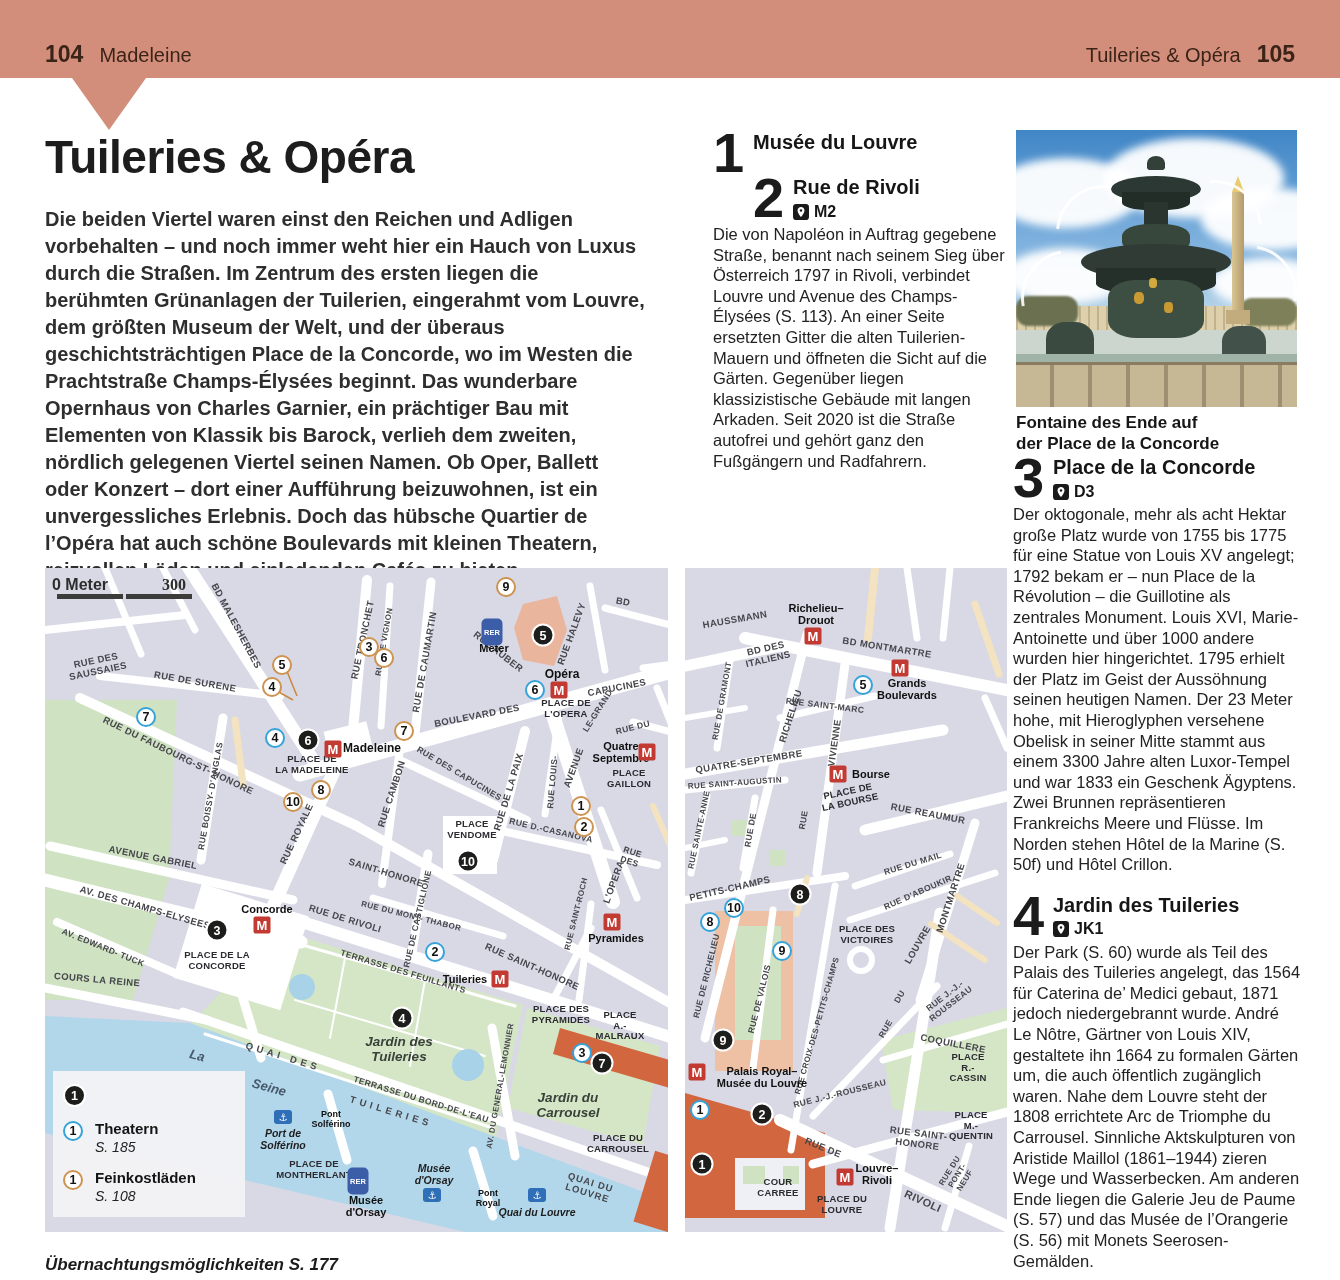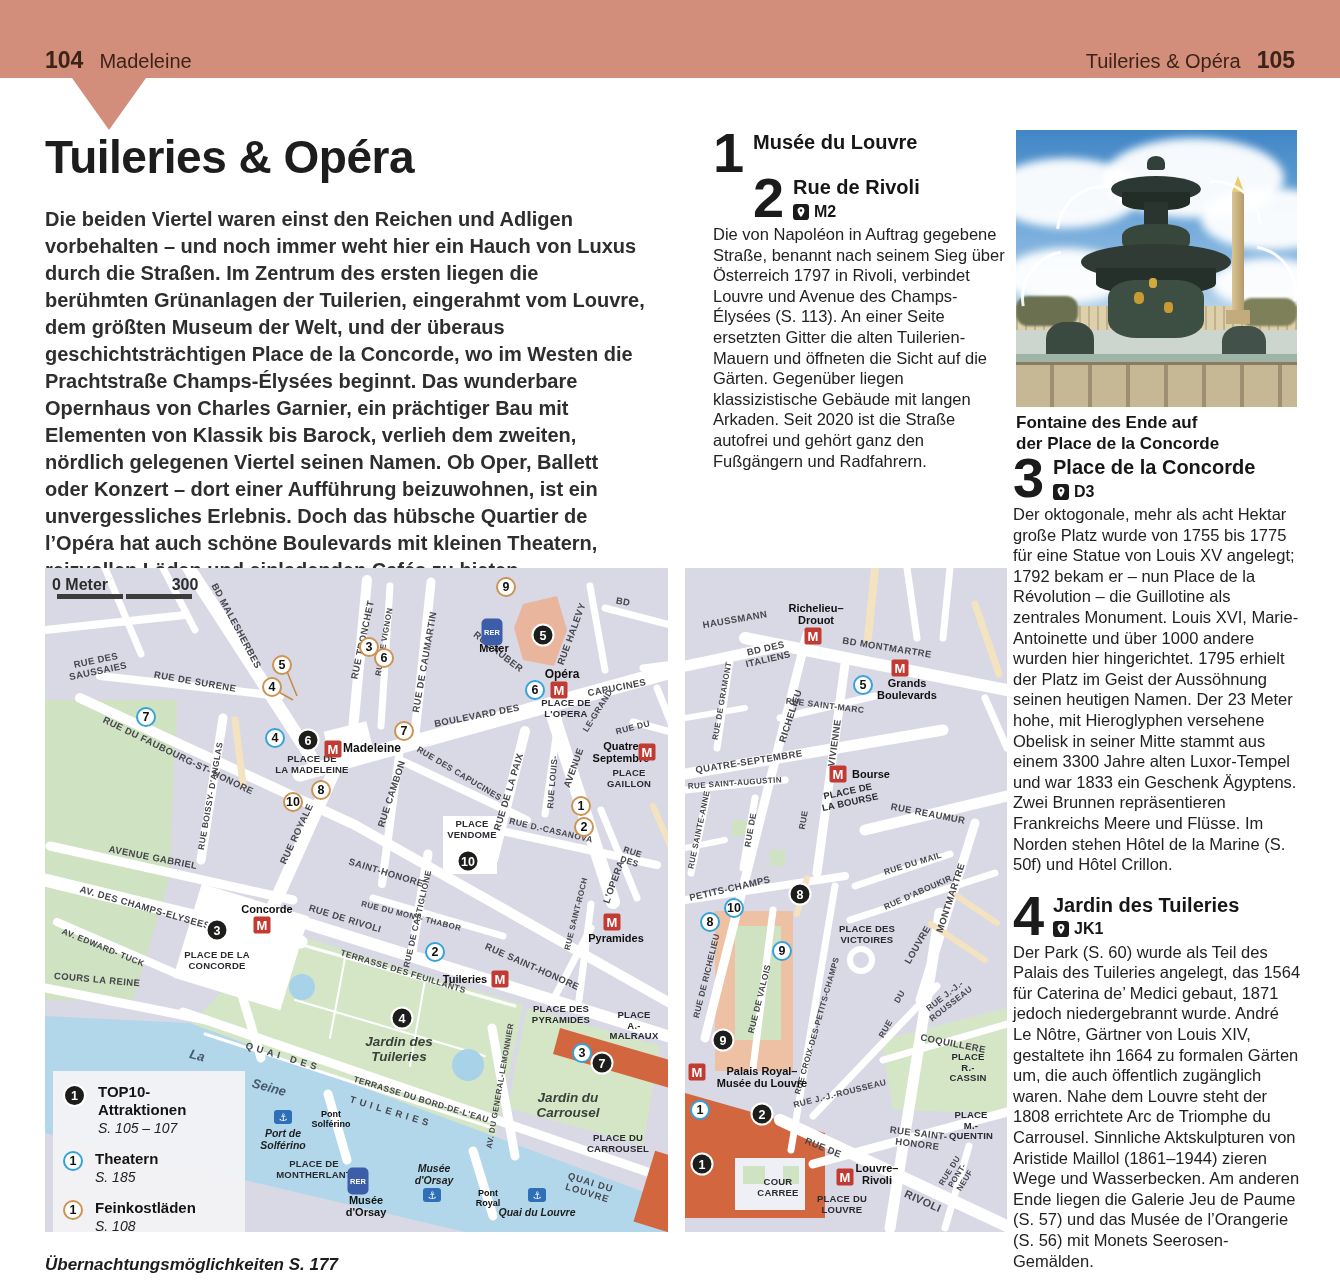--- a/index.html
+++ b/index.html
@@ -1,20 +1,20 @@
 <!DOCTYPE html>
 <html><head>
 <meta charset="utf-8">
 <style>
   html,body{margin:0;padding:0;}
   body{width:1340px;height:1280px;position:relative;background:#fff;overflow:hidden;
        font-family:"Liberation Sans","DejaVu Sans",sans-serif;color:#222;}
   
   .page-header{position:absolute;left:0;top:0;width:1340px;height:78px;background:#d28e7b;
-       display:flex;justify-content:space-between;align-items:flex-end;padding:0 45px 4px 45px;box-sizing:border-box;}
+       display:flex;justify-content:space-between;align-items:flex-end;padding:0 45px 10px 45px;box-sizing:border-box;}
   .hdr-group{display:flex;align-items:baseline;gap:16px;color:#3c2317;}
   .hdr-num{font-weight:bold;font-size:23px;}
   .hdr-sec{font-size:20px;}
   .hdr-pointer{position:absolute;left:72px;top:78px;width:0;height:0;
        border-left:37px solid transparent;border-right:37px solid transparent;border-top:52px solid #d28e7b;}
   
   .title{position:absolute;left:45px;top:130px;font-size:46px;font-weight:800;letter-spacing:-0.5px;color:#1d1d1d;margin:0;}
   .intro{position:absolute;left:45px;top:206px;width:600px;font-size:20px;line-height:27px;font-weight:bold;color:#2e2e2e;margin:0;}
   
   .col2{position:absolute;left:713px;top:130px;width:292px;}
@@ -242,21 +242,21 @@
     <circle cx="257" cy="419" r="13" fill="#a8d2e8"></circle>
     <circle cx="423" cy="497" r="16" fill="#a8d2e8"></circle>
 
     <path d="M241,101 L252,128 M232,123 L248,132" stroke="#c98a43" stroke-width="1.6" fill="none"></path>
 
     <rect x="12" y="26" width="66" height="5" fill="#3c3c3b"></rect>
     <rect x="81" y="26" width="66" height="5" fill="#3c3c3b"></rect>
   </svg>
   <div class="overlay" id="map-left-overlay">
       <span class="ml sc" style="left: 35px; top: 17px; transform: translate(-50%, -50%);">0 Meter</span>
-      <span class="ml sc" style="left: 140px; top: 17px; transform: translate(-50%, -50%);">300</span>
+      <span class="ml sc" style="left: 129px; top: 17px; transform: translate(-50%, -50%); font-family: Liberation Serif, serif;">300</span>
       <span class="ml st" style="left: 191px; top: 58px; transform: translate(-50%, -50%) rotate(62deg);">BD MALESHERBES</span>
       <span class="ml st" style="left: 52px; top: 98px; transform: translate(-50%, -50%) rotate(-12deg);">RUE DES
 SAUSSAIES</span>
       <span class="ml st" style="left: 150px; top: 114px; transform: translate(-50%, -50%) rotate(10deg);">RUE DE SURENE</span>
       <span class="ml st" style="left: 133px; top: 188px; transform: translate(-50%, -50%) rotate(26deg);">RUE DU FAUBOURG-ST- HONORE</span>
       <span class="ml st" style="left: 166px; top: 228px; transform: translate(-50%, -50%) rotate(-80deg); font-size: 8.5px;">RUE BOISSY- D'ANGLAS</span>
       <span class="ml st" style="left: 252px; top: 266px; transform: translate(-50%, -50%) rotate(-65deg);">RUE ROYALE</span>
       <span class="ml st" style="left: 108px; top: 290px; transform: translate(-50%, -50%) rotate(11deg);">AVENUE GABRIEL</span>
       <span class="ml st" style="left: 100px; top: 340px; transform: translate(-50%, -50%) rotate(16deg);">AV. DES CHAMPS-ELYSEES</span>
       <span class="ml st" style="left: 58px; top: 380px; transform: translate(-50%, -50%) rotate(22deg); font-size: 8.5px;">AV. EDWARD- TUCK</span>
@@ -296,21 +296,21 @@
       <span class="ml pl" style="left: 427px; top: 262px; transform: translate(-50%, -50%);">PLACE
 VENDOME</span>
       <span class="ml pl" style="left: 521px; top: 141px; transform: translate(-50%, -50%);">PLACE DE
 L'OPERA</span>
       <span class="ml pl" style="left: 584px; top: 211px; transform: translate(-50%, -50%);">PLACE
 GAILLON</span>
       <span class="ml pl" style="left: 172px; top: 393px; transform: translate(-50%, -50%);">PLACE DE LA
 CONCORDE</span>
       <span class="ml pl" style="left: 516px; top: 447px; transform: translate(-50%, -50%);">PLACE DES
 PYRAMIDES</span>
-      <span class="ml pl" style="left: 575px; top: 458px; transform: translate(-50%, -50%); margin-left: 14px;">PLACE A.-
+      <span class="ml pl" style="left: 575px; top: 458px; transform: translate(-50%, -50%);">PLACE A.-
 MALRAUX</span>
       <span class="ml pl" style="left: 573px; top: 576px; transform: translate(-50%, -50%);">PLACE DU
 CARROUSEL</span>
       <span class="ml pl" style="left: 269px; top: 602px; transform: translate(-50%, -50%);">PLACE DE
 MONTHERLANT</span>
       <span class="ml pk" style="left: 354px; top: 481px; transform: translate(-50%, -50%);">Jardin des
 Tuileries</span>
       <span class="ml pk" style="left: 523px; top: 537px; transform: translate(-50%, -50%);">Jardin du
 Carrousel</span>
       <span class="ml wt" style="left: 152px; top: 488px; transform: translate(-50%, -50%) rotate(15deg);">La</span>
@@ -363,22 +363,20 @@
       <span class="mk mk-t" style="left: 423px; top: 293px;">10</span>
       <span class="mk mk-t" style="left: 172px; top: 362px;">3</span>
       <span class="mk mk-f" style="left: 390px; top: 384px;">2</span>
       <span class="mk mk-t" style="left: 357px; top: 450px;">4</span>
       <span class="mk mk-f" style="left: 537px; top: 485px;">3</span>
       <span class="mk mk-t" style="left: 557px; top: 495px;">7</span>
     </div>
   <div class="legend">
     <div class="lg-row">
       <span class="mk mk-t lg-mk">1</span>
-      <span><span class="lg-label">TOP10-Attraktionen</span><br>
-      <span class="lg-pages">S. 105 – 107</span></span>
     </div>
     <div class="lg-row">
       <span class="mk mk-f lg-mk">1</span>
       <span><span class="lg-label">Theatern</span><br>
       <span class="lg-pages">S. 185</span></span>
     </div>
     <div class="lg-row">
       <span class="mk mk-s lg-mk">1</span>
       <span><span class="lg-label">Feinkostläden</span><br>
       <span class="lg-pages">S. 108</span></span>

